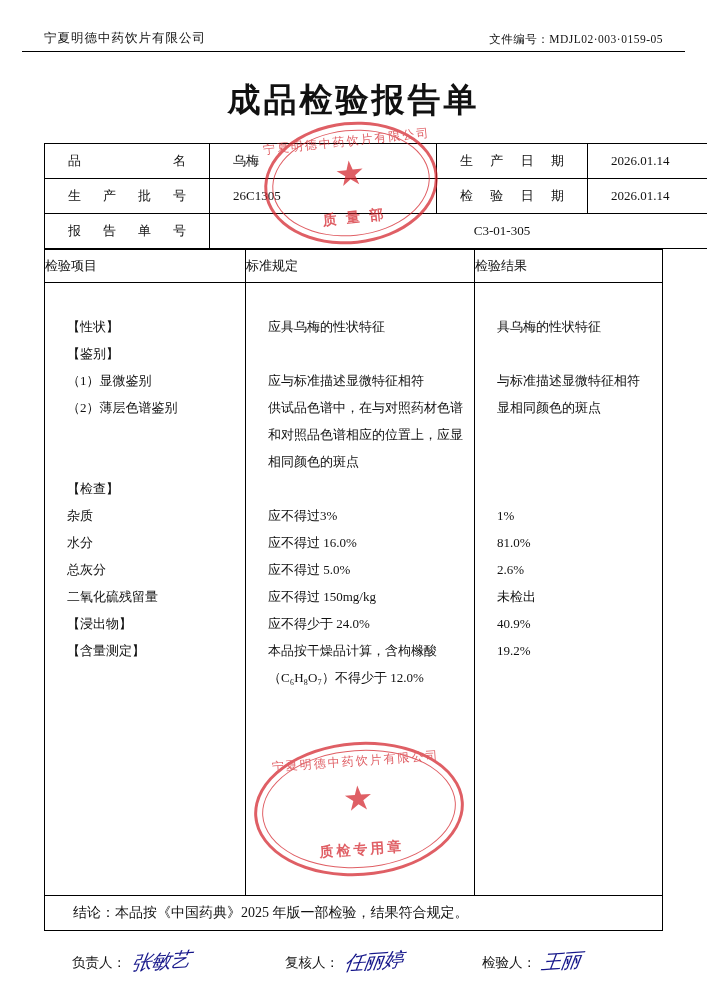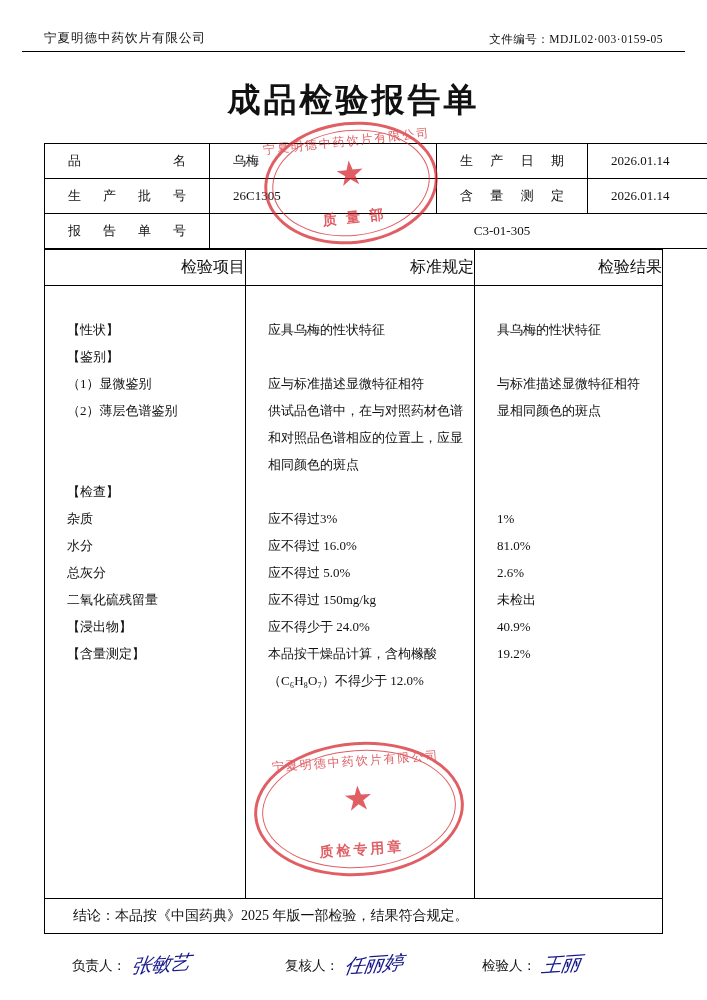--- a/index.html
+++ b/index.html
@@ -63,22 +63,22 @@
     table-layout:fixed;
     font-size:13px;
   }
   table.body td{
     border:1px solid #000;
     border-top:none;
     vertical-align:top;
     padding:8px;
   }
   .colhead{
-    text-align:right;
-    font-size:16px;
+    text-align:left;
+    font-size:13px;
     padding:7px 0 7px 0 !important;
     border-top:1px solid #000 !important;
   }
   .cellpad{padding:6px 10px 6px 14px;}
   .rowline{line-height:27px;white-space:nowrap;}
   .spacer{height:16px;}
   .col1{width:200px;}
   .col2{width:228px;}
   .col3{width:auto;}
   
@@ -164,21 +164,21 @@
     <tbody>
         <tr>
       <td class="lbl c-a">品　名</td>
       <td class="val c-b">乌梅</td>
       <td class="lbl c-c">生产日期</td>
       <td class="val c-d">2026.01.14</td>
     </tr>
     <tr>
       <td class="lbl">生产批号</td>
       <td class="val">26C1305</td>
-      <td class="lbl">含量测定</td>
+      <td class="lbl">检验日期</td>
       <td class="val">2026.01.14</td>
     </tr>
     <tr>
       <td class="lbl">报告单号</td>
       <td class="center" colspan="3">C3-01-305</td>
     </tr>
   </tbody>
     </table>
 
   <table class="body">

